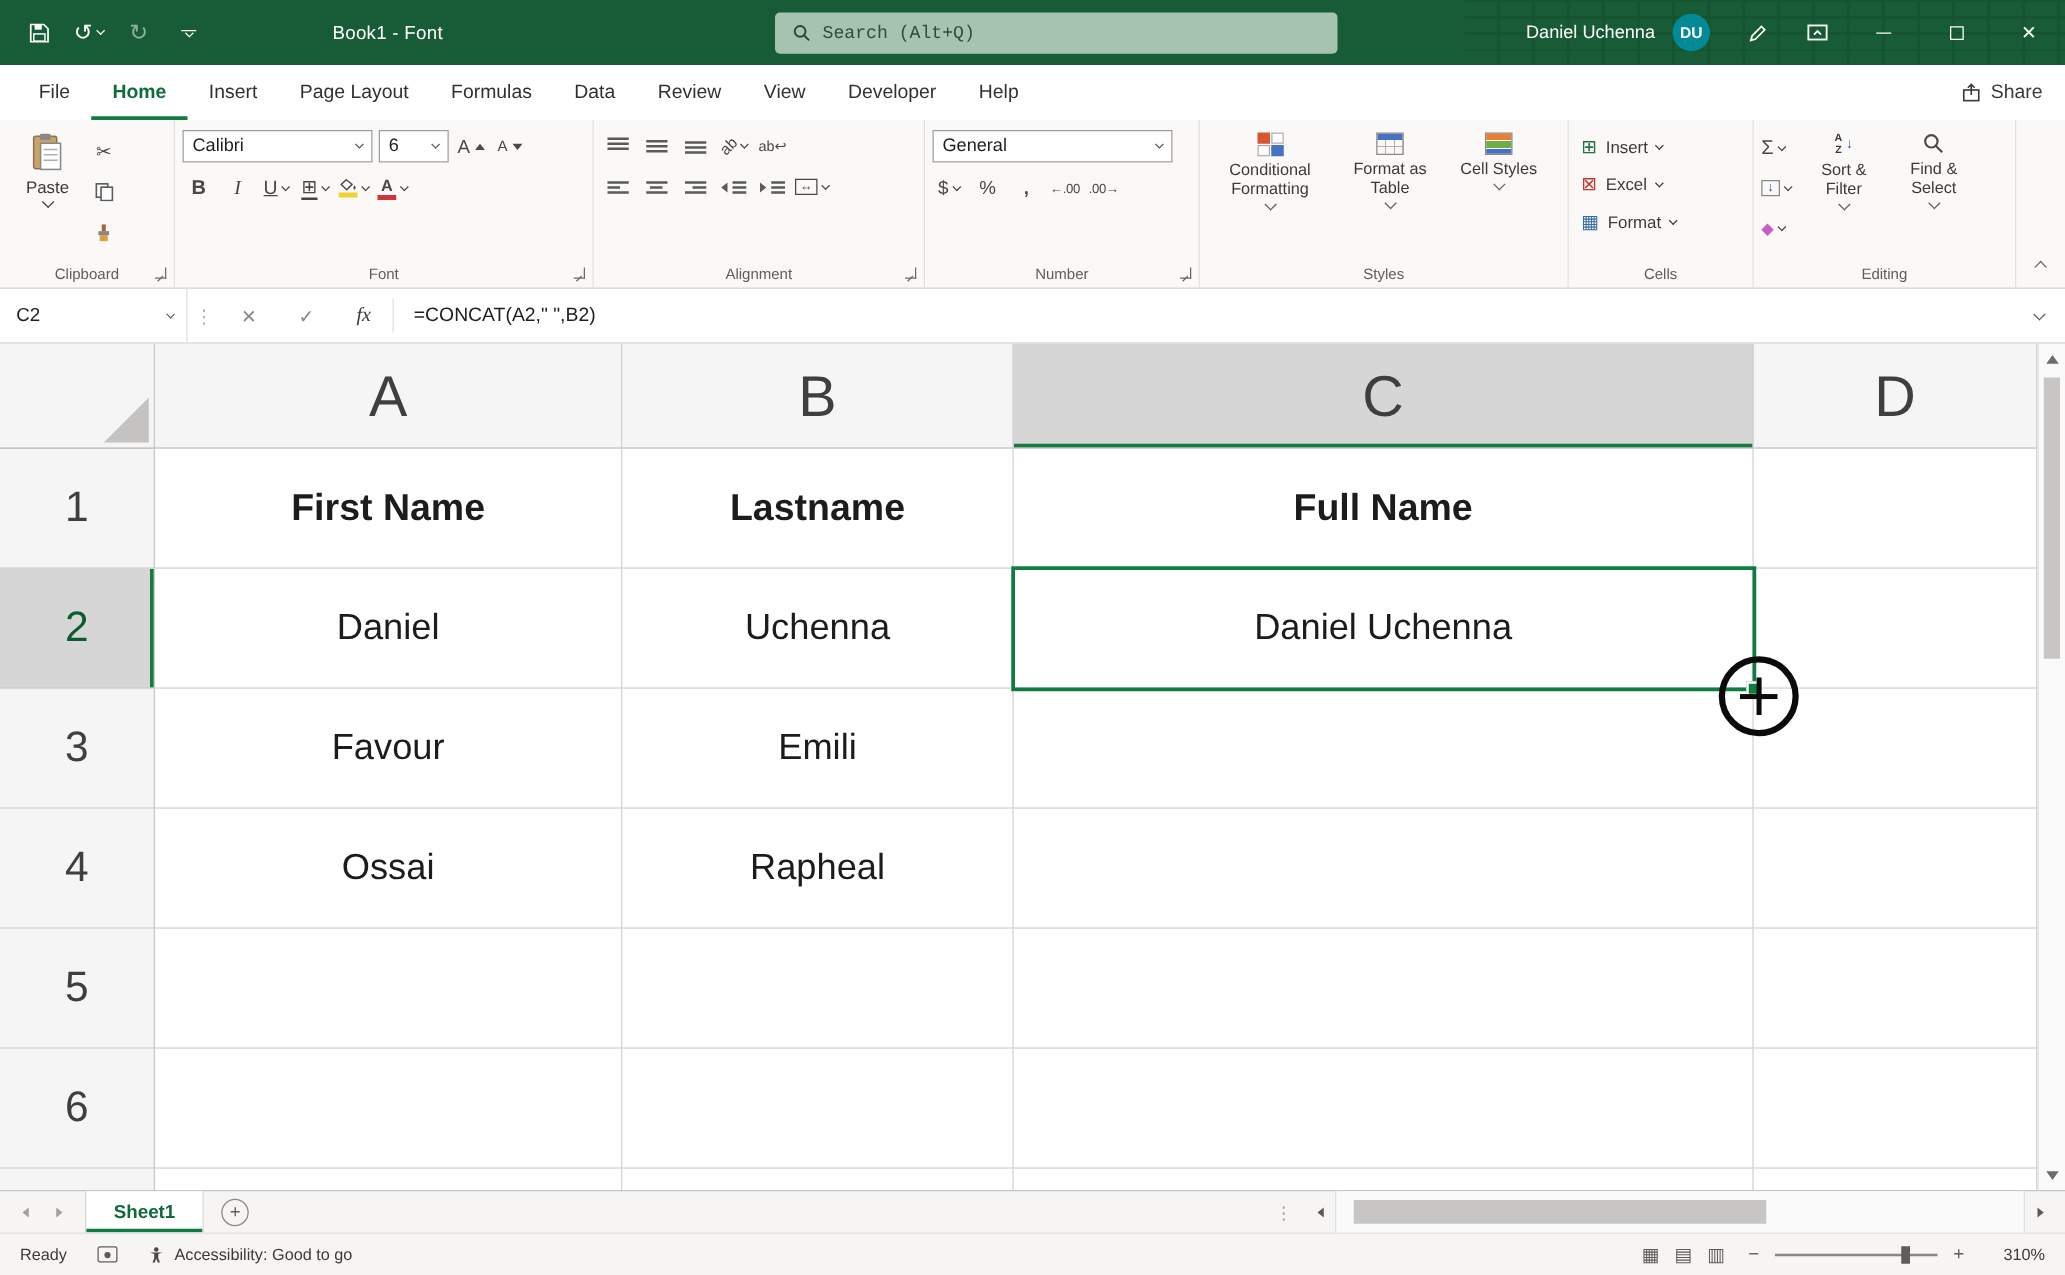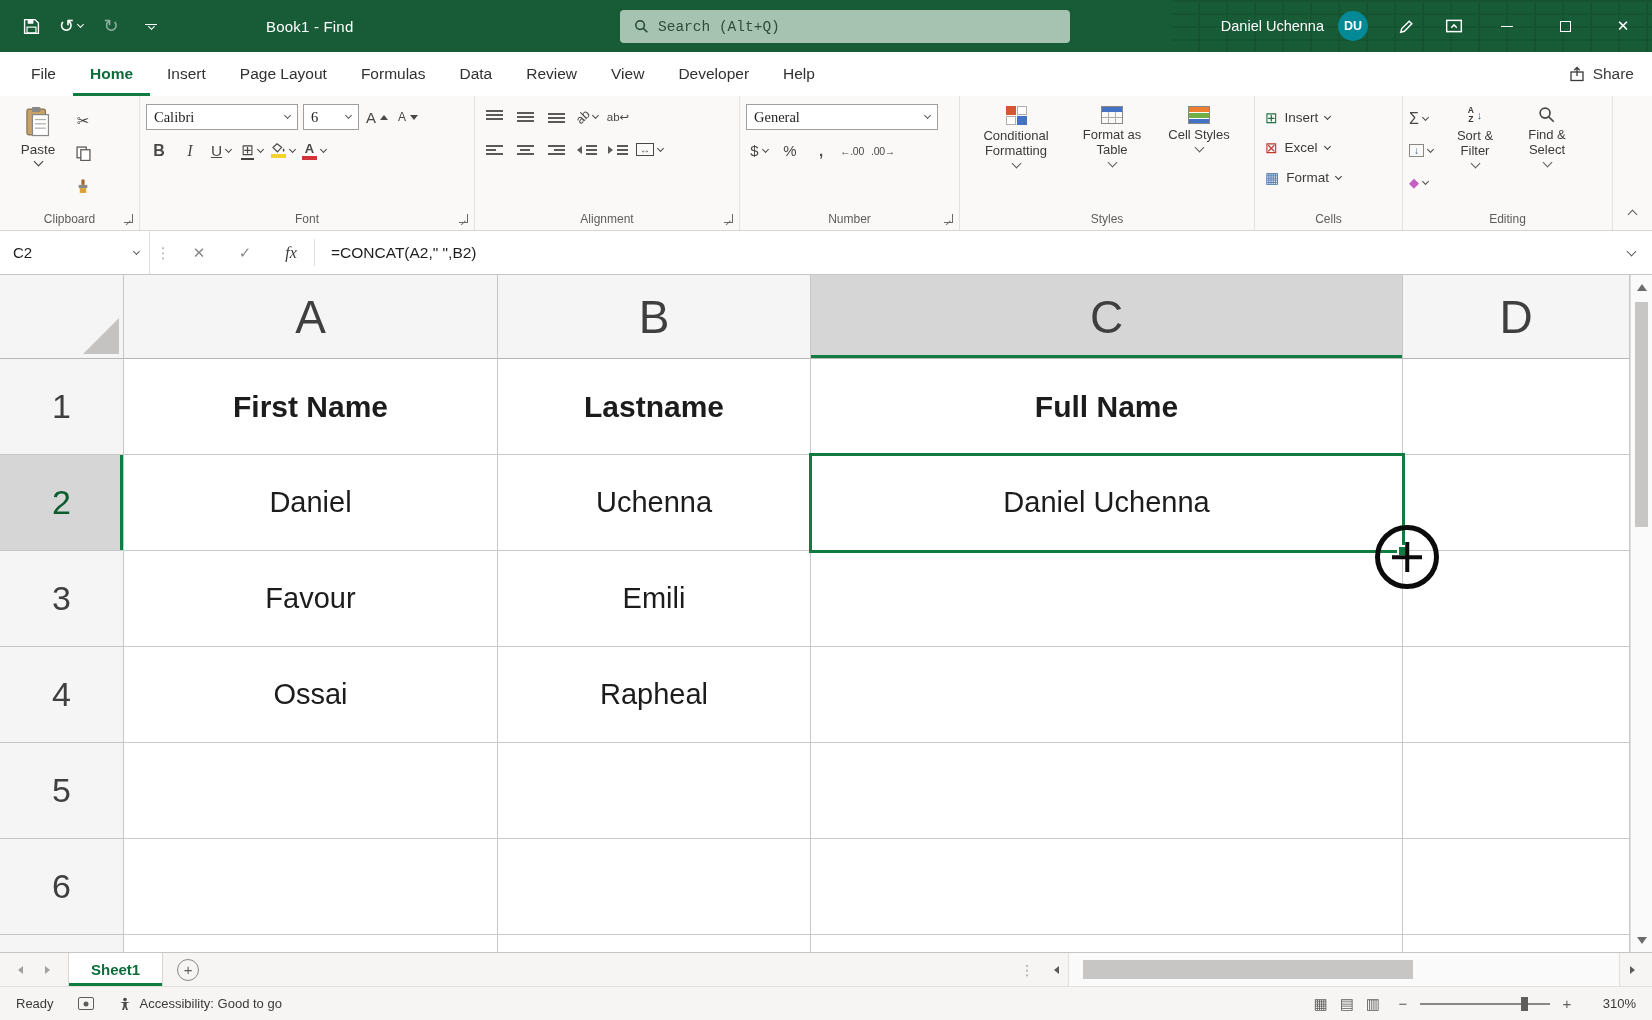--- a/index.html
+++ b/index.html
@@ -41,21 +41,21 @@
 
   
   .ribbon { flex:0 0 135px; background:#FAF9F8; border-bottom:1px solid #D8D6D3; display:flex; position:relative; }
   .rg { position:relative; border-right:1px solid #E3E1DE; padding:8px 6px 22px; }
   .rg-label { position:absolute; bottom:4px; left:0; right:0; text-align:center; font-size:12px; color:#5F5D5B; }
   .launcher { position:absolute; right:6px; bottom:7px; width:9px; height:9px; border-right:1.4px solid #6B6966; border-bottom:1.4px solid #6B6966; }
   .launcher i { position:absolute; right:1px; bottom:1px; width:6px; height:1.4px; background:#6B6966; transform:rotate(-45deg); transform-origin:right bottom; display:block; }
   .rrow { display:flex; align-items:center; gap:5px; }
   .rcol { display:flex; flex-direction:column; gap:8px; }
   .sbtn { min-width:26px; height:25px; display:inline-flex; align-items:center; justify-content:center; gap:4px; color:#4A4846; font-size:15px; }
-  .combo { height:26px; background:#fff; border:1px solid #A19F9D; display:flex; align-items:center; padding:0 7px; font-size:14.5px; color:#201F1E; gap:6px;font-family:Liberation Serif, serif; }
+  .combo { height:26px; background:#fff; border:1px solid #A19F9D; display:flex; align-items:center; padding:0 7px; font-size:14.5px; color:#201F1E; gap:6px; }
   .combo .chv { margin-left:auto; color:#5F5D5B; }
   .big { display:flex; flex-direction:column; align-items:center; gap:4px; padding:2px 6px 0; text-align:center; color:#3B3A39; }
   .big .lbl { font-size:13px; line-height:1.15; }
   .big .chv { color:#5F5D5B; }
 
   .g-clip { width:140px; display:flex; }
   .paste-big { width:64px; display:flex; flex-direction:column; align-items:center; gap:4px; padding-top:2px; color:#3B3A39; font-size:13.5px; }
   .clip-col { display:flex; flex-direction:column; gap:8px; padding-top:4px; }
 
   .g-font { width:335px; }
@@ -193,21 +193,21 @@
           <span class="chv sm"></span>
         </span>
       <span class="qbtn">
           <span class="dim">↻</span>
         </span>
       <span class="qbtn qcust">
           <b></b>
           <span class="chv sm"></span>
         </span>
     </div>
-    <div class="tb-title">Book1 - Find</div>
+    <div class="tb-title">Book1 - Font</div>
     <div class="tb-search">
       <svg width="15" height="15" viewBox="0 0 16 16">
           <circle cx="6.5" cy="6.5" r="4.6" fill="none" stroke="#234635" stroke-width="1.6"></circle>
           <line x1="10" y1="10" x2="14.2" y2="14.2" stroke="#234635" stroke-width="1.6"></line>
         </svg>
       <input placeholder="Search (Alt+Q)" style="">
     </div>
     <div class="tb-right">
       <span class="tb-user">Daniel Uchenna</span>
       <span class="avatar">DU</span>

